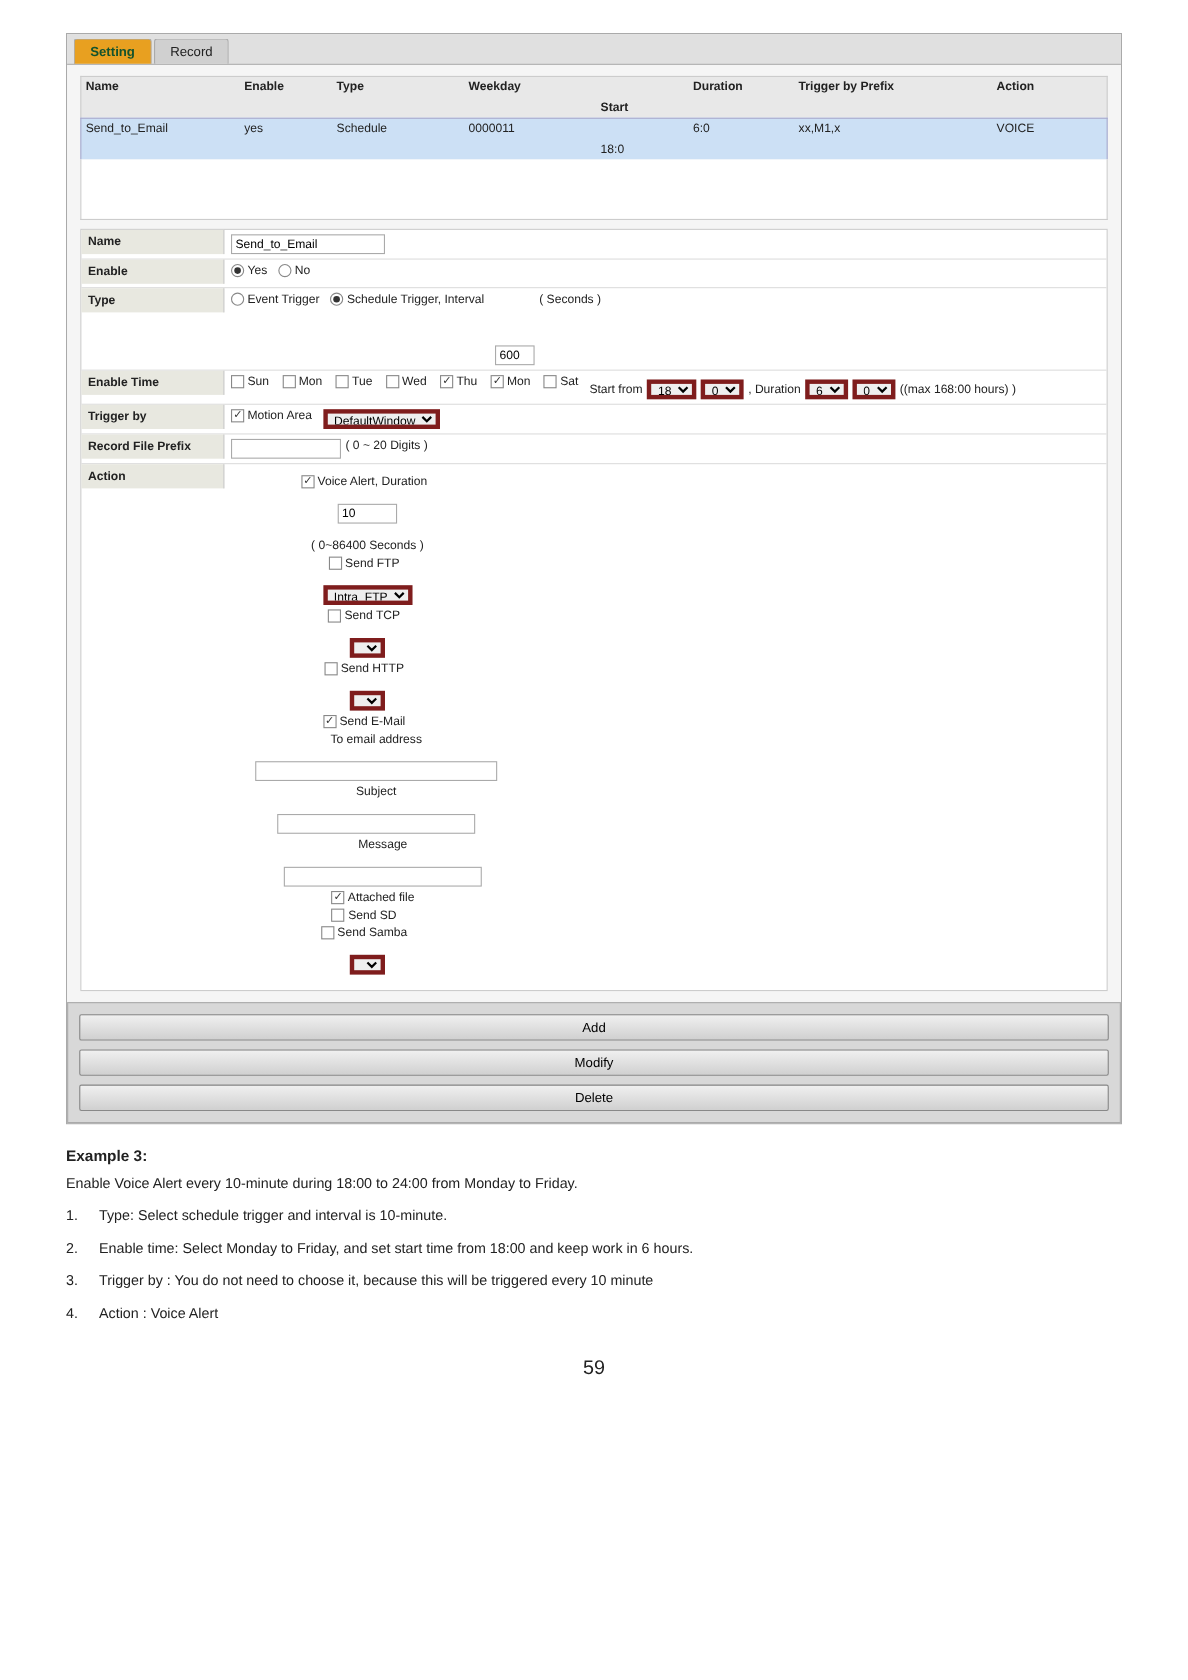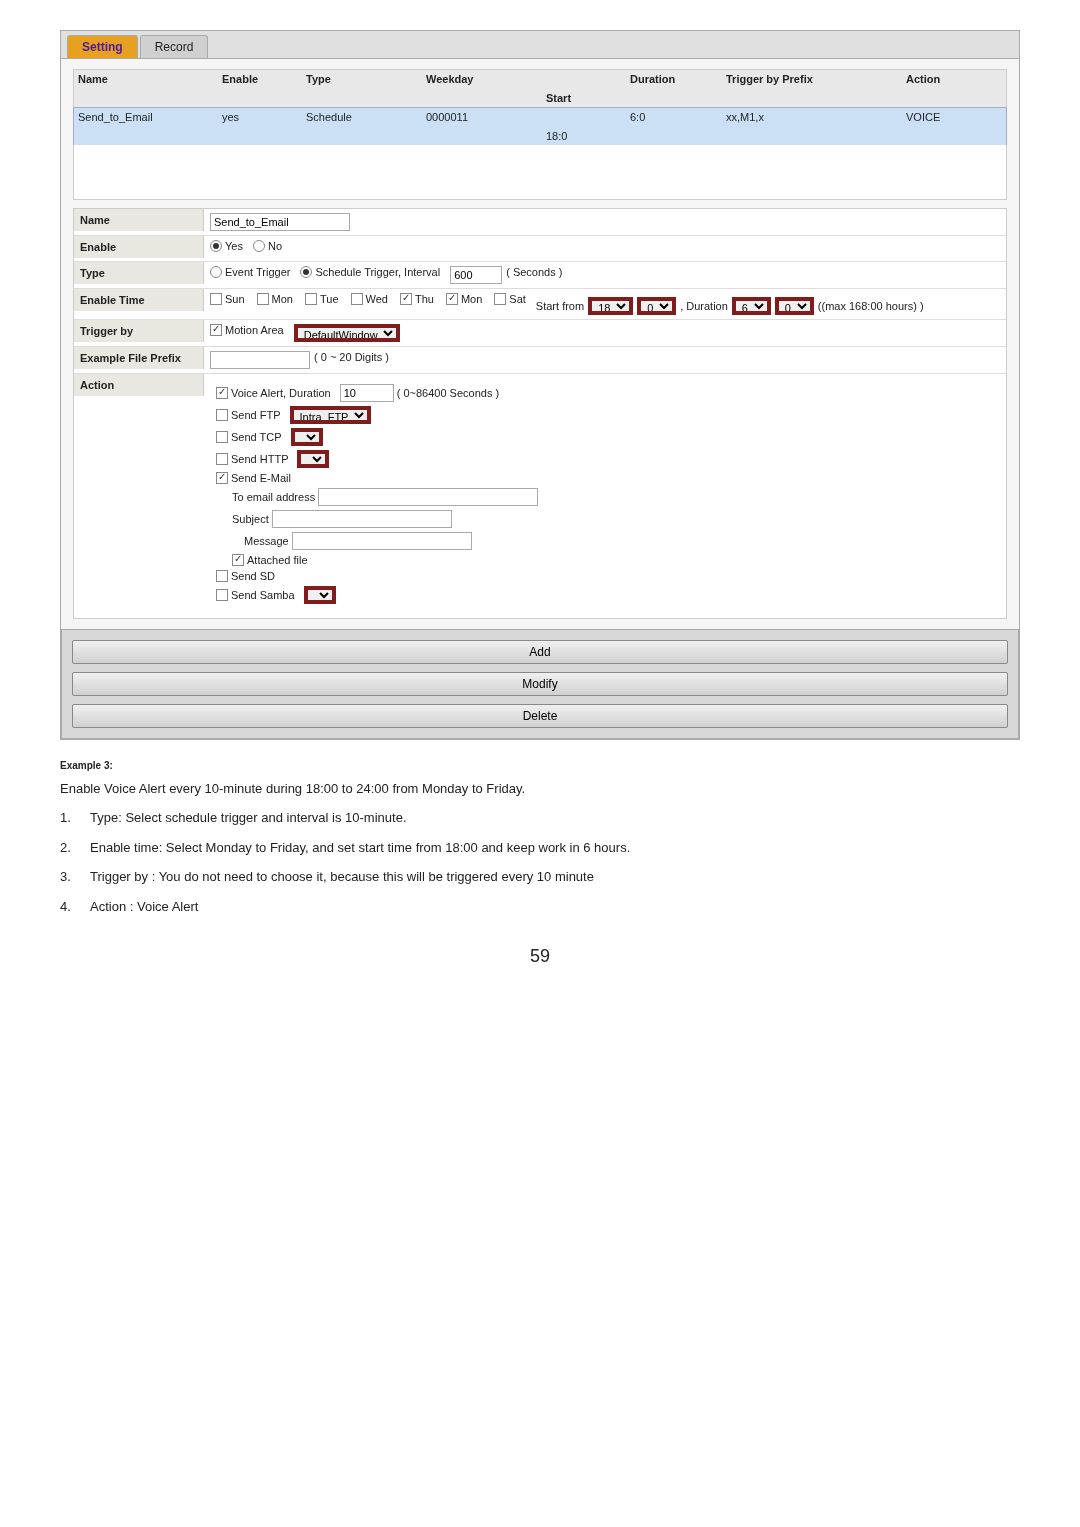--- a/index.html
+++ b/index.html
@@ -30,21 +30,21 @@
       padding: 4px 14px;
       border: 1px solid #aaa;
       border-bottom: none;
       background: #d0d0d0;
       cursor: pointer;
       font-size: 12px;
       border-radius: 3px 3px 0 0;
     }
     .tab.active {
       background: #e8a020;
-      color: #4c1d95;
+      color: #14532d;
       font-weight: bold;
       text-align: center;
     }
 
     .panel-content {
       padding: 10px 12px;
       background: #f5f5f5;
     }
 
     
@@ -138,22 +138,23 @@
       margin-right: 6px;
     }
 
     .action-area {
       padding: 6px;
       font-size: 11px;
     }
     .action-line {
       display: flex;
       align-items: center;
-      gap: 3px;
+      gap: 14px;
       margin-bottom: 4px;
+      flex-direction: column;
     }
 
     
     .btn-bar {
       display: flex;
       justify-content: center;
       gap: 8px;
       padding: 10px;
       background: #d8d8d8;
       border: 1px solid #aaa;
@@ -166,21 +167,21 @@
       border: 1px solid #888;
       background: linear-gradient(to bottom, #f0f0f0, #d0d0d0);
       cursor: pointer;
       font-size: 12px;
       border-radius: 2px;
     }
 
     
     .example-title {
       font-weight: bold;
-      font-size: 10px;
+      font-size: 14px;
       margin: 18px 0 10px 0;
     }
     .example-intro {
       font-size: 13px;
       margin-bottom: 12px;
     }
     .example-list {
       list-style: none;
       margin-left: 0;
       padding-left: 0;
@@ -320,21 +321,21 @@
         <div class="form-label">Type</div>
         <div class="form-field">
           <label class="radio-label">
             <span class="radio-unchecked"></span>
             <span>Event Trigger</span>
           </label>
           <label class="radio-label">
             <span class="radio-checked"></span>
             <span>Schedule Trigger, Interval</span>
           </label>
-          <input type="text" style="width: 52px;" value="600">
+          <input type="text" style="width: 36px; margin-top: 48px;" value="600">
           <span>( Seconds )</span>
         </div>
       </div>
 
       <div class="form-row">
         <div class="form-label">Enable Time</div>
         <div class="form-field" style="flex-direction:row; align-items:flex-start;">
           <div style="display:flex; gap:6px; align-items:center; flex-wrap:wrap;">
             <label class="check-label">
               <span class="unchecked-box"></span>
@@ -392,21 +393,21 @@
             <span class="checked-box"></span>
             <span>Motion Area</span>
           </label>
           <select>
             <option selected="">DefaultWindow</option>
           </select>
         </div>
       </div>
 
       <div class="form-row">
-        <div class="form-label">Example File Prefix</div>
+        <div class="form-label">Record File Prefix</div>
         <div class="form-field">
           <input type="text" style="width: 100px;">
           <span>( 0 ~ 20 Digits )</span>
         </div>
       </div>
 
       <div class="form-row">
         <div class="form-label">Action</div>
         <div class="form-field">
           <div class="action-area">

